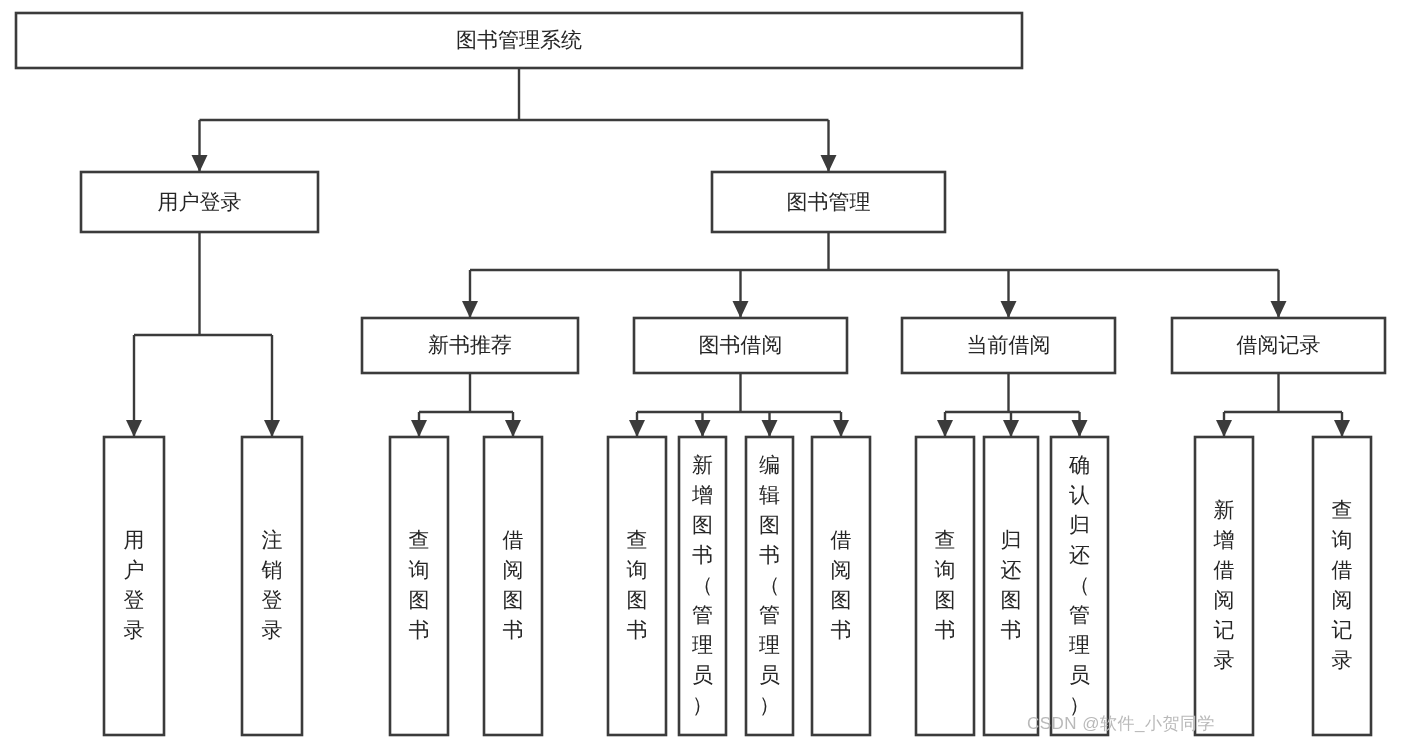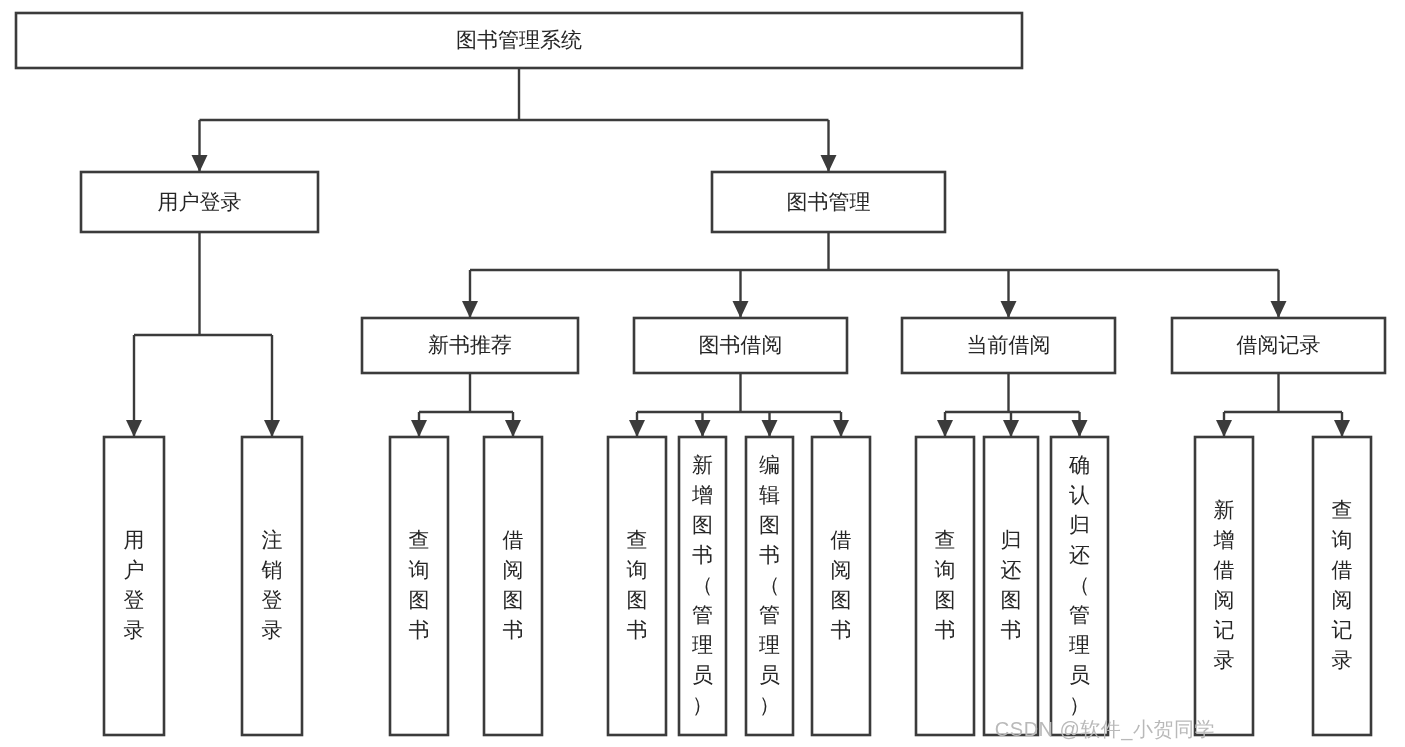--- a/index.html
+++ b/index.html
@@ -49,23 +49,23 @@
     text-anchor: middle;
     dominant-baseline: middle;
   }
   .node-label.vertical {
     font-size: 21px;
     text-anchor: middle;
   }
   .watermark {
     position: absolute;
     right: 8px;
-    bottom: 4px;
+    bottom: 12px;
     font-family: "Liberation Sans", "DejaVu Sans", sans-serif;
-    font-size: 20px;
+    font-size: 17px;
     color: #b9b9b9;
     letter-spacing: 0.5px;
     white-space: nowrap;
     user-select: none;
   }
 </style>
 </head>
 <body>
 
 <div id="diagram-root">

